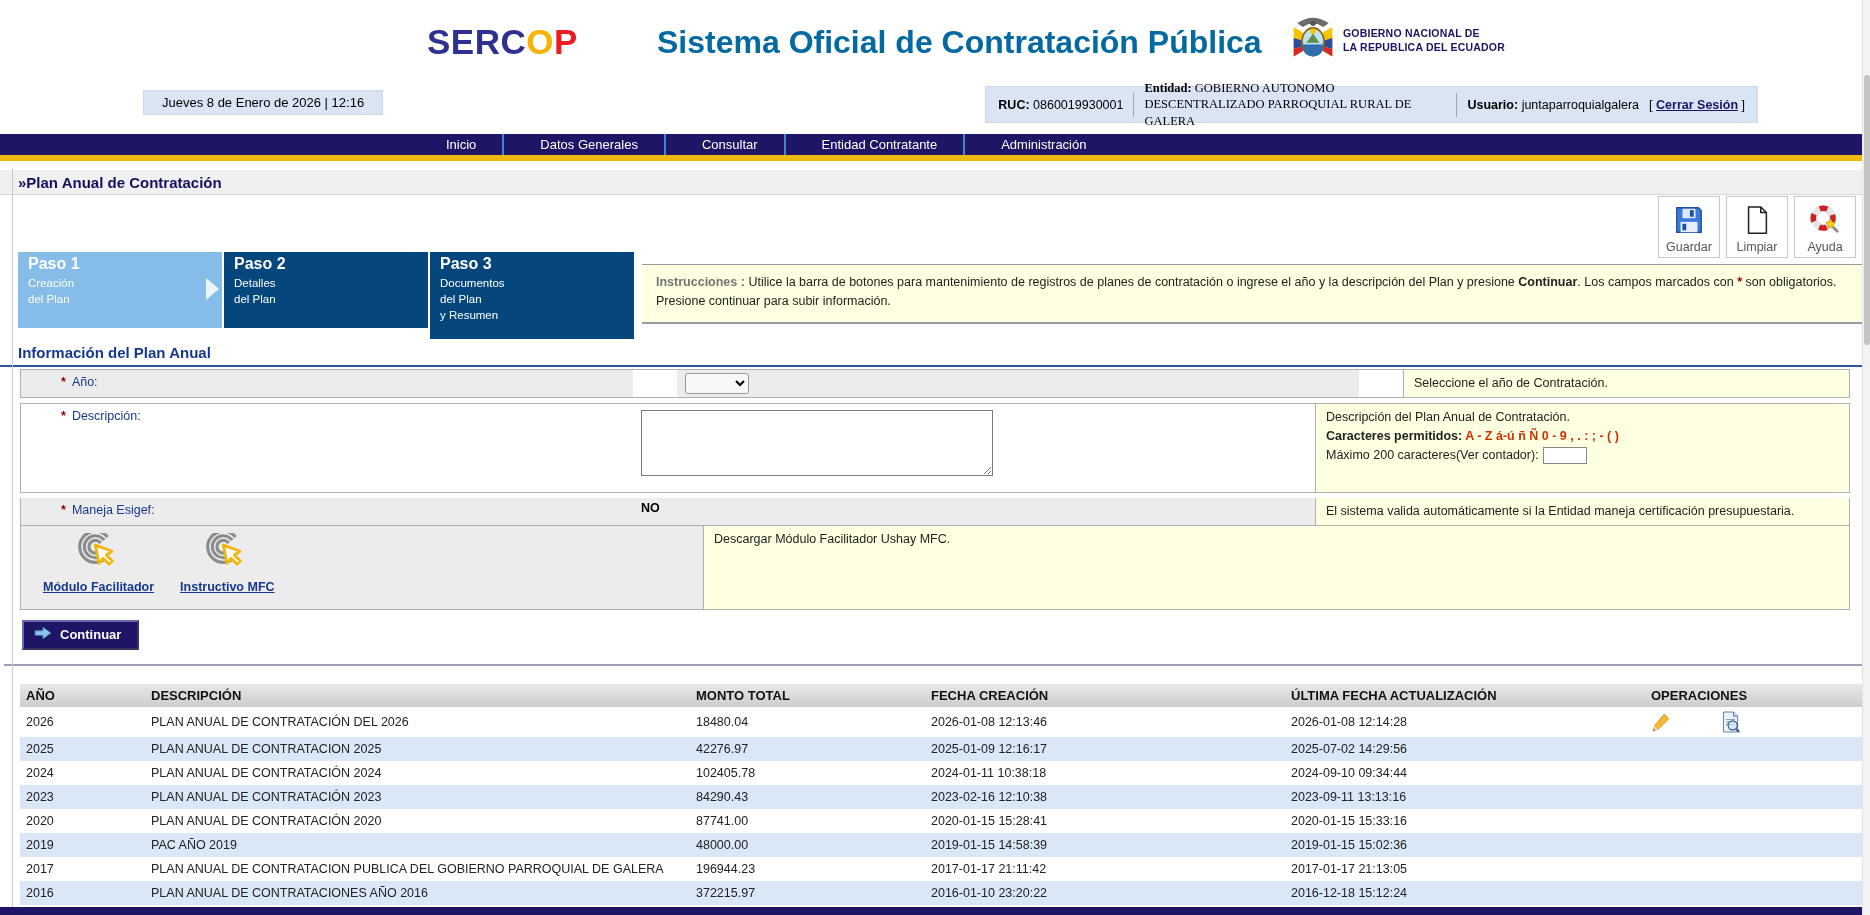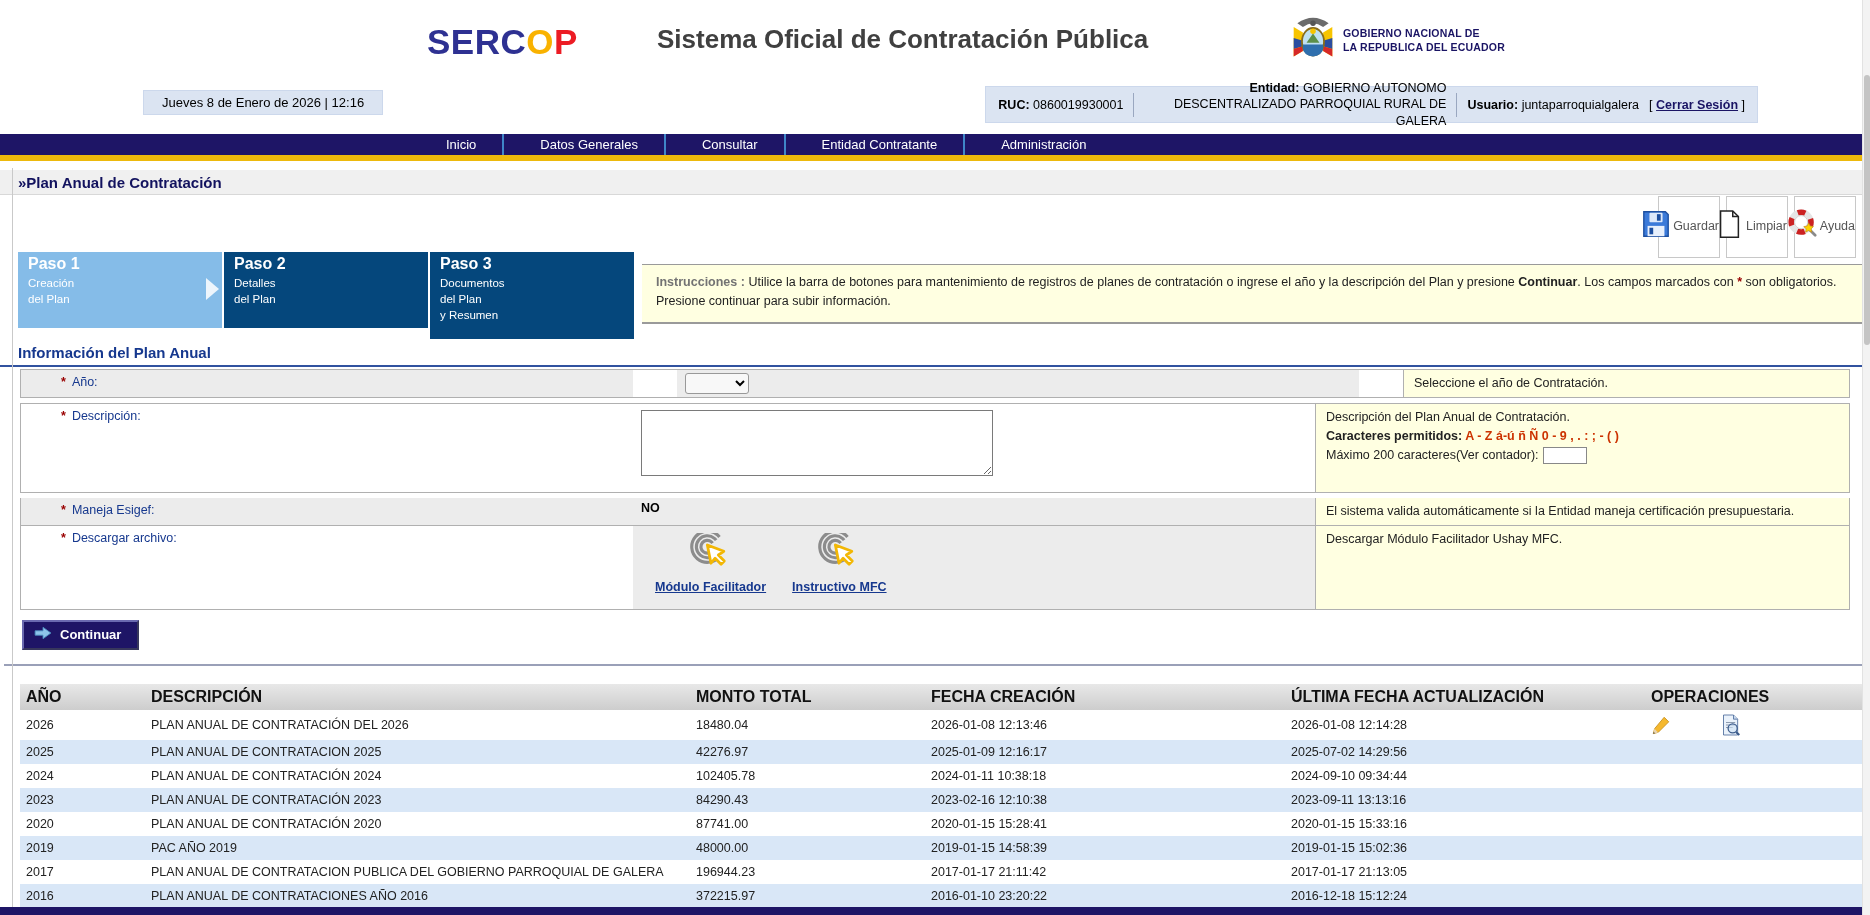--- a/index.html
+++ b/index.html
@@ -6,48 +6,48 @@
   html,body { width: 1870px; height: 915px; overflow: hidden; background: #fff;
     font-family: "Liberation Sans", sans-serif; }
   .page { position: relative; width: 1870px; height: 915px; background: #fff; }
 
   
   .header { position: relative; height: 86px; background: #fff; margin-left: 12px; }
   .sercop { position: absolute; left: 415px; top: 22px; font-size: 35px; font-weight: bold; letter-spacing: .5px; }
   .sercop .s-blue { color: #2e3192; }
   .sercop .s-yellow { color: #f9b200; }
   .sercop .s-red { color: #ec1c24; }
-  .main-title { position: absolute; left: 645px; top: 24px; font-size: 26px; font-weight: bold; color: #404040; }
+  .main-title { position: absolute; left: 645px; top: 24px; font-size: 32px; font-weight: bold; color: #0369a1; }
   .gov { position: absolute; left: 1278px; top: 14px; display: flex; align-items: center; gap: 7px; }
   .gov-text { font-size: 10.5px; font-weight: bold; color: #1a1464; line-height: 1.3; letter-spacing: .2px; }
 
   
   .infobar { position: relative; height: 36px; }
   .date-badge { position: absolute; left: 143px; top: 4px; background: #dbe4f2; border: 1px solid #ccd8ec;
     padding: 4px 18px; font-size: 13px; color: #000; }
   .session { position: absolute; right: 112px; top: 0; background: #dbe4f2; border: 1px solid #ccd8ec;
     height: 37px; display: flex; align-items: center; padding: 0 12px; font-size: 12.5px; color: #000; gap: 10px; }
   .session .sep { width: 1px; height: 24px; background: #9aa7c0; }
-  .entity-seg { width: 302px; text-align: right; line-height: 1.3; }
+  .entity-seg { width: 302px; text-align: left; line-height: 1.3; font-family: Liberation Serif, serif; }
   .logout-link { color: #1a1464; font-weight: bold; text-decoration: underline; cursor: pointer; }
 
   
   .navbar { margin-top: 12px; height: 27px; background: #1e1566; border-bottom: 6px solid #edb90c; }
   .menu { display: flex; height: 21px; margin-left: 420px; }
   .menu a { color: #fff; font-size: 13px; line-height: 21px; padding: 0 26px; text-decoration: none; cursor: pointer; }
   .menu a + a { border-left: 2px solid #3f86c8; padding-left: 36px; }
 
   
   .titlebar { margin-top: 9px; height: 25px; background: #f0f0f0; border-bottom: 1px solid #d8d8d8;
     font-size: 15px; font-weight: bold; color: #12125e; line-height: 25px; padding-left: 18px; }
 
   
   .toolbar { position: absolute; left: 1658px; top: 196px; display: flex; gap: 6px; }
   .tool-btn { width: 62px; height: 62px; background: #fff; border: 1px solid #c8c8c8; display: flex;
-    flex-direction: row; align-items: center; justify-content: flex-end; padding-bottom: 3px; gap: 2px;
+    flex-direction: column; align-items: center; justify-content: flex-end; padding-bottom: 3px; gap: 2px;
     cursor: pointer; font-size: 12.5px; color: #555; font-family: inherit; }
   .tool-btn svg { width: 30px; height: 30px; }
 
   
   .steps-row { display: flex; margin: 57px 0 0 18px; align-items: flex-start; }
   .step { width: 204px; height: 76px; background: #05477c; color: #fff; padding: 3px 10px 6px;
     margin-right: 2px; position: relative; cursor: pointer; }
   .step.tall { height: 87px; }
   .step.active { background: #85bce8; }
   .step.active::after { content: ""; position: absolute; right: 3px; top: 26px;
@@ -93,21 +93,21 @@
 
   .continue-btn { margin: 10px 0 0 22px; display: inline-flex; align-items: center; gap: 8px;
     background: #1e1566; color: #fff; border: 2px outset #6a6ab0; font-weight: bold; font-size: 13px;
     padding: 4px 16px 5px 10px; cursor: pointer; font-family: inherit; }
   .divider { margin: 14px 4px 0; border-top: 2px solid #9aa0b8; }
 
   
   .results { margin: 18px 20px 0; border-collapse: collapse; width: 1842px; font-size: 12.5px;
     color: #222; table-layout: fixed; }
   .results th { background: linear-gradient(#e8e8e8, #cdcdcd); font-weight: bold; text-align: left;
-    padding: 4px 6px; height: 22px; font-size: 16px; color: #111; }
+    padding: 4px 6px; height: 22px; font-size: 13px; color: #111; }
   .results td { padding: 4px 6px; height: 24px; overflow: hidden; white-space: nowrap; }
   .results tr.alt td { background: #d9e7f7; }
   .ops { display: flex; gap: 50px; align-items: center; }
   .op-btn { cursor: pointer; line-height: 0; }
 
   
   .footer-bar { position: absolute; left: 0; bottom: 0; width: 1862px; height: 8px; background: #1e1566; }
   .scrollbar { position: absolute; right: 0; top: 0; width: 8px; height: 915px; background: #f3f3f3; border-left: 1px solid #e2e2e2; }
   .sb-thumb { position: absolute; left: 1px; top: 75px; width: 6px; height: 270px; background: #c4c4c4; border-radius: 3px; }
   .left-line { position: absolute; left: 12px; top: 168px; height: 739px; width: 1px; background: #c9c9c9; }
@@ -262,21 +262,20 @@
     </div>
 
 
     <div class="frow row-esigef bg-gray nt">
       <div class="f-label"><span class="star">*</span><span>Maneja Esigef:</span></div>
       <div class="f-input"><span class="esigef-val">NO</span></div>
       <div class="f-help">El sistema valida automáticamente si la Entidad maneja certificación presupuestaria.</div>
     </div>
 
     <div class="frow row-descargar nt">
-      <div class="f-label"><span class="star">*</span><span>Descargar archivo:</span></div>
       <div class="f-input">
         <div class="dl-links">
           <a class="dl-link">
             <span>
               <svg viewBox="0 0 54 48" width="52" height="44">
                 <g fill="none" stroke="#8c8c8c" stroke-width="3.4">
                   <circle cx="23" cy="15" r="7" stroke-dasharray="34 10" transform="rotate(40 23 15)"></circle>
                   <circle cx="23" cy="15" r="12" stroke-dasharray="59 17" transform="rotate(40 23 15)"></circle>
                   <circle cx="23" cy="15" r="17" stroke-dasharray="83 24" transform="rotate(40 23 15)"></circle>
                 </g>

